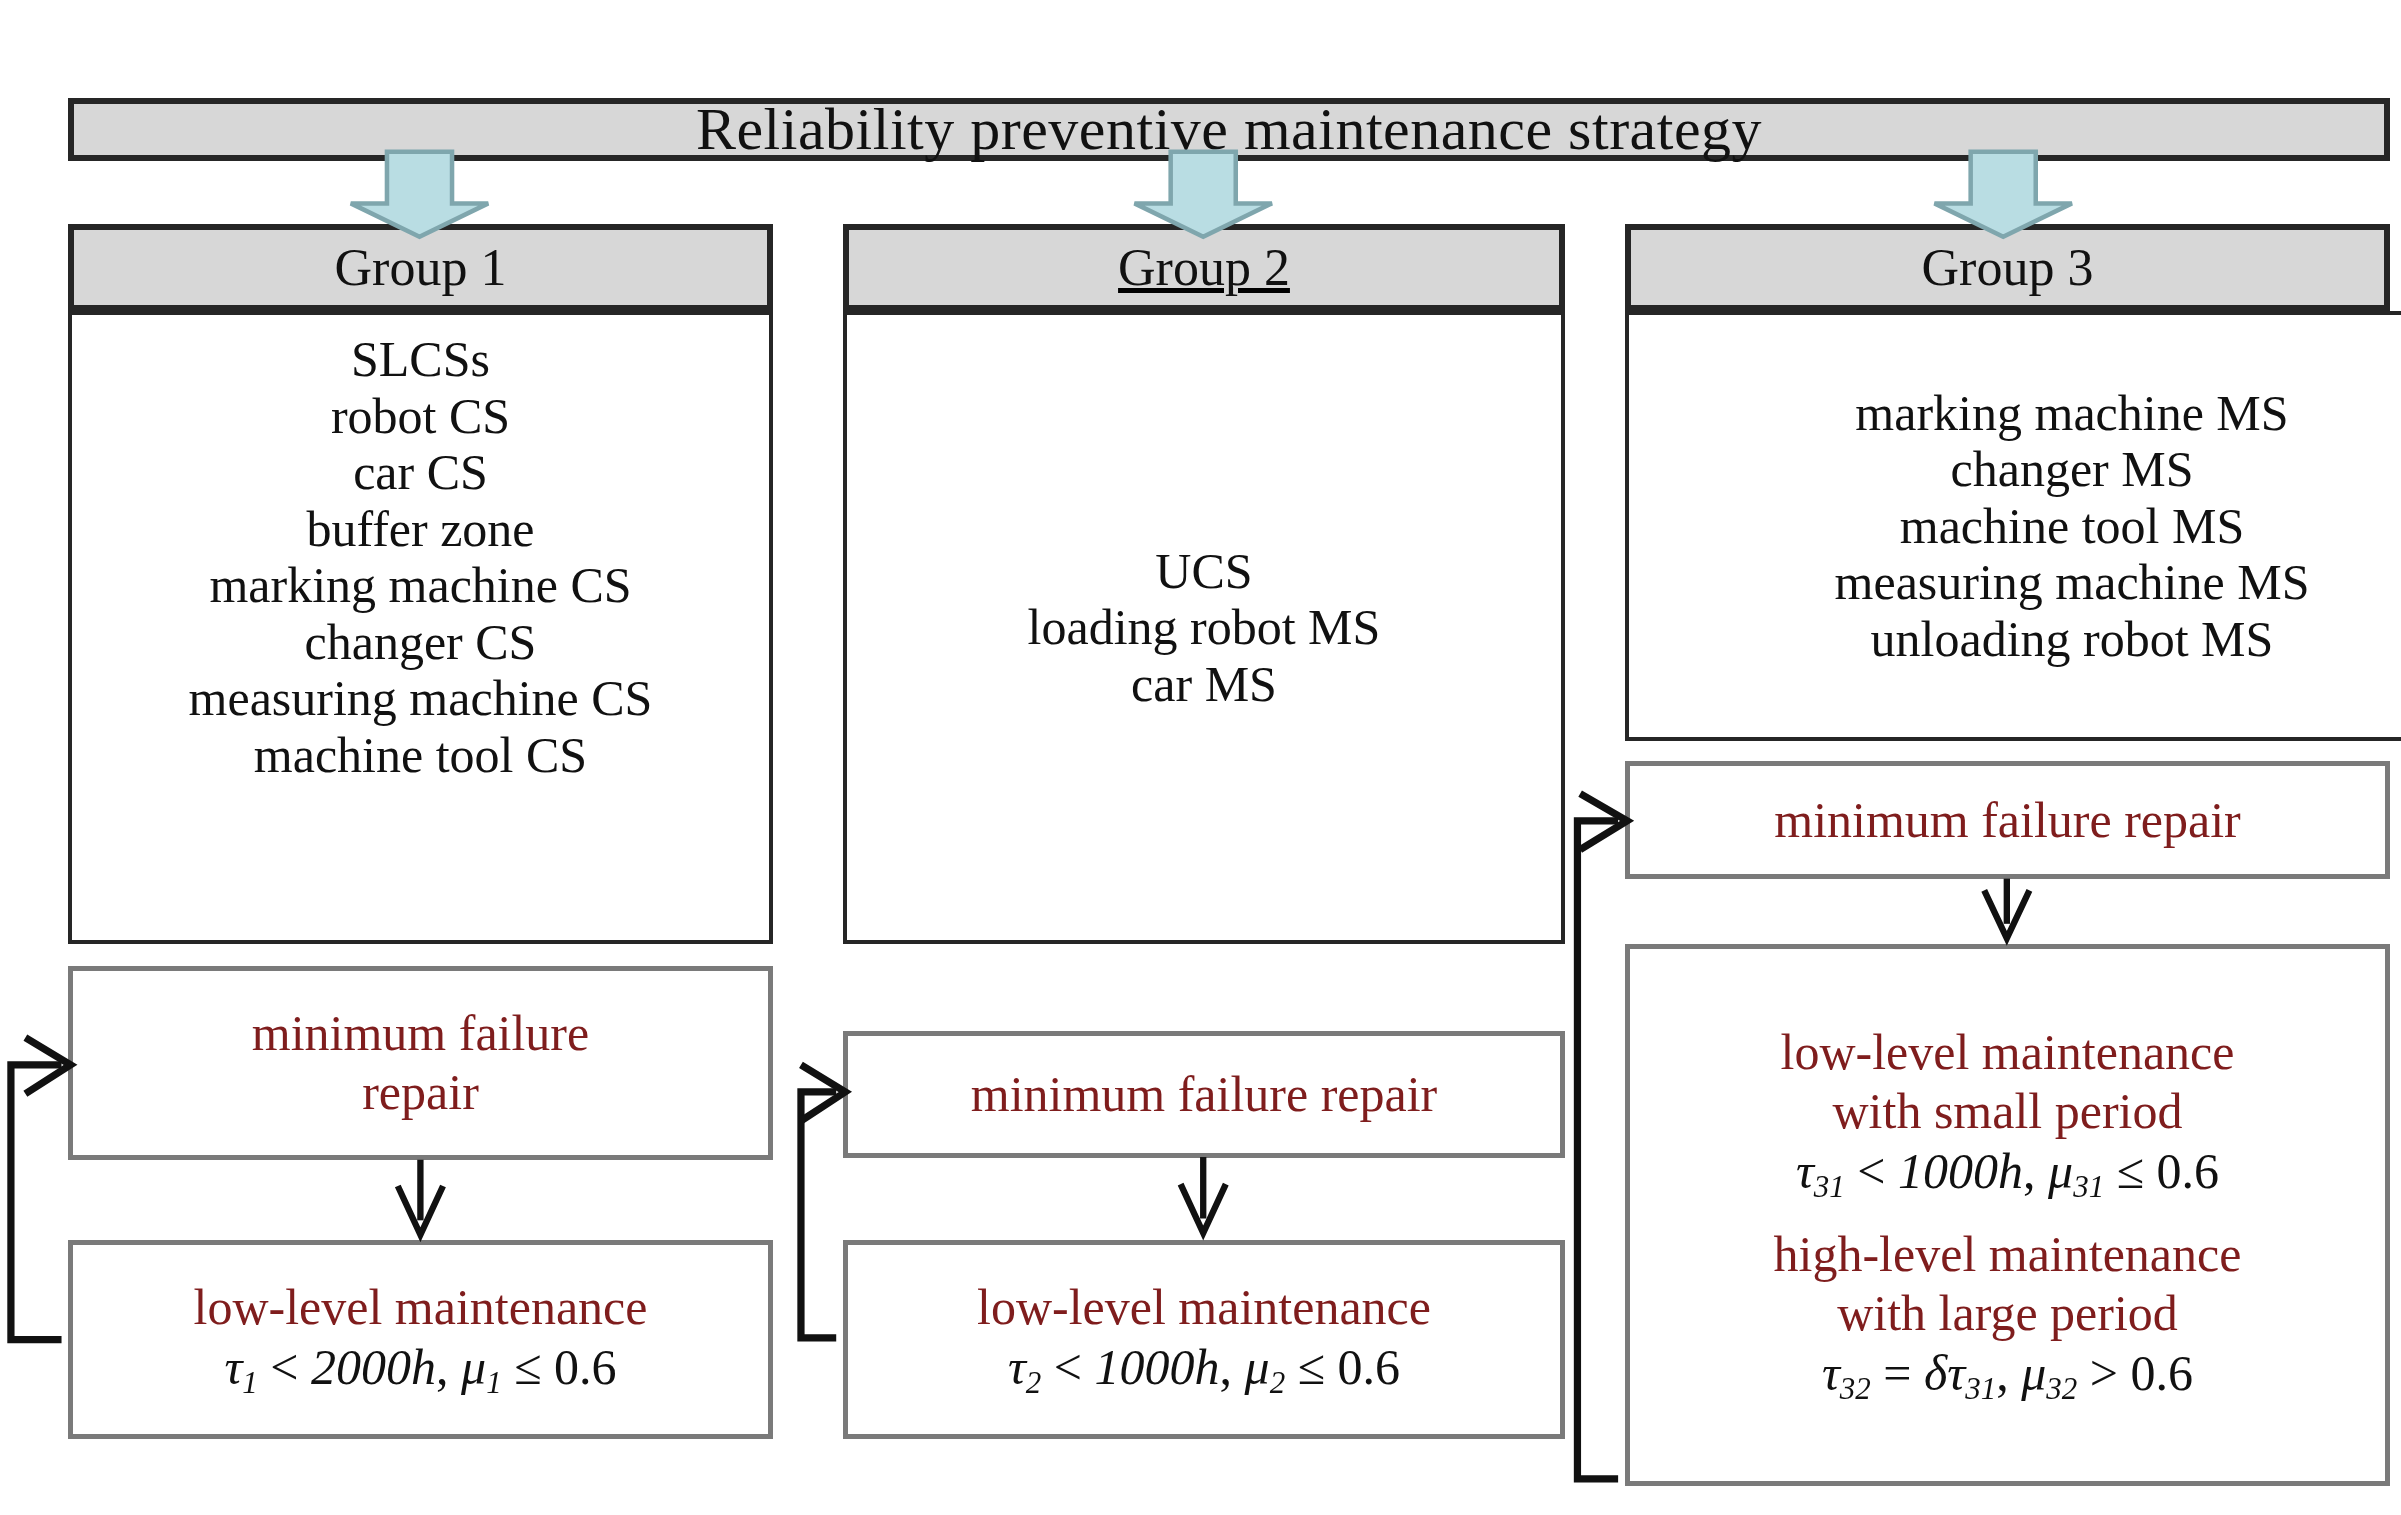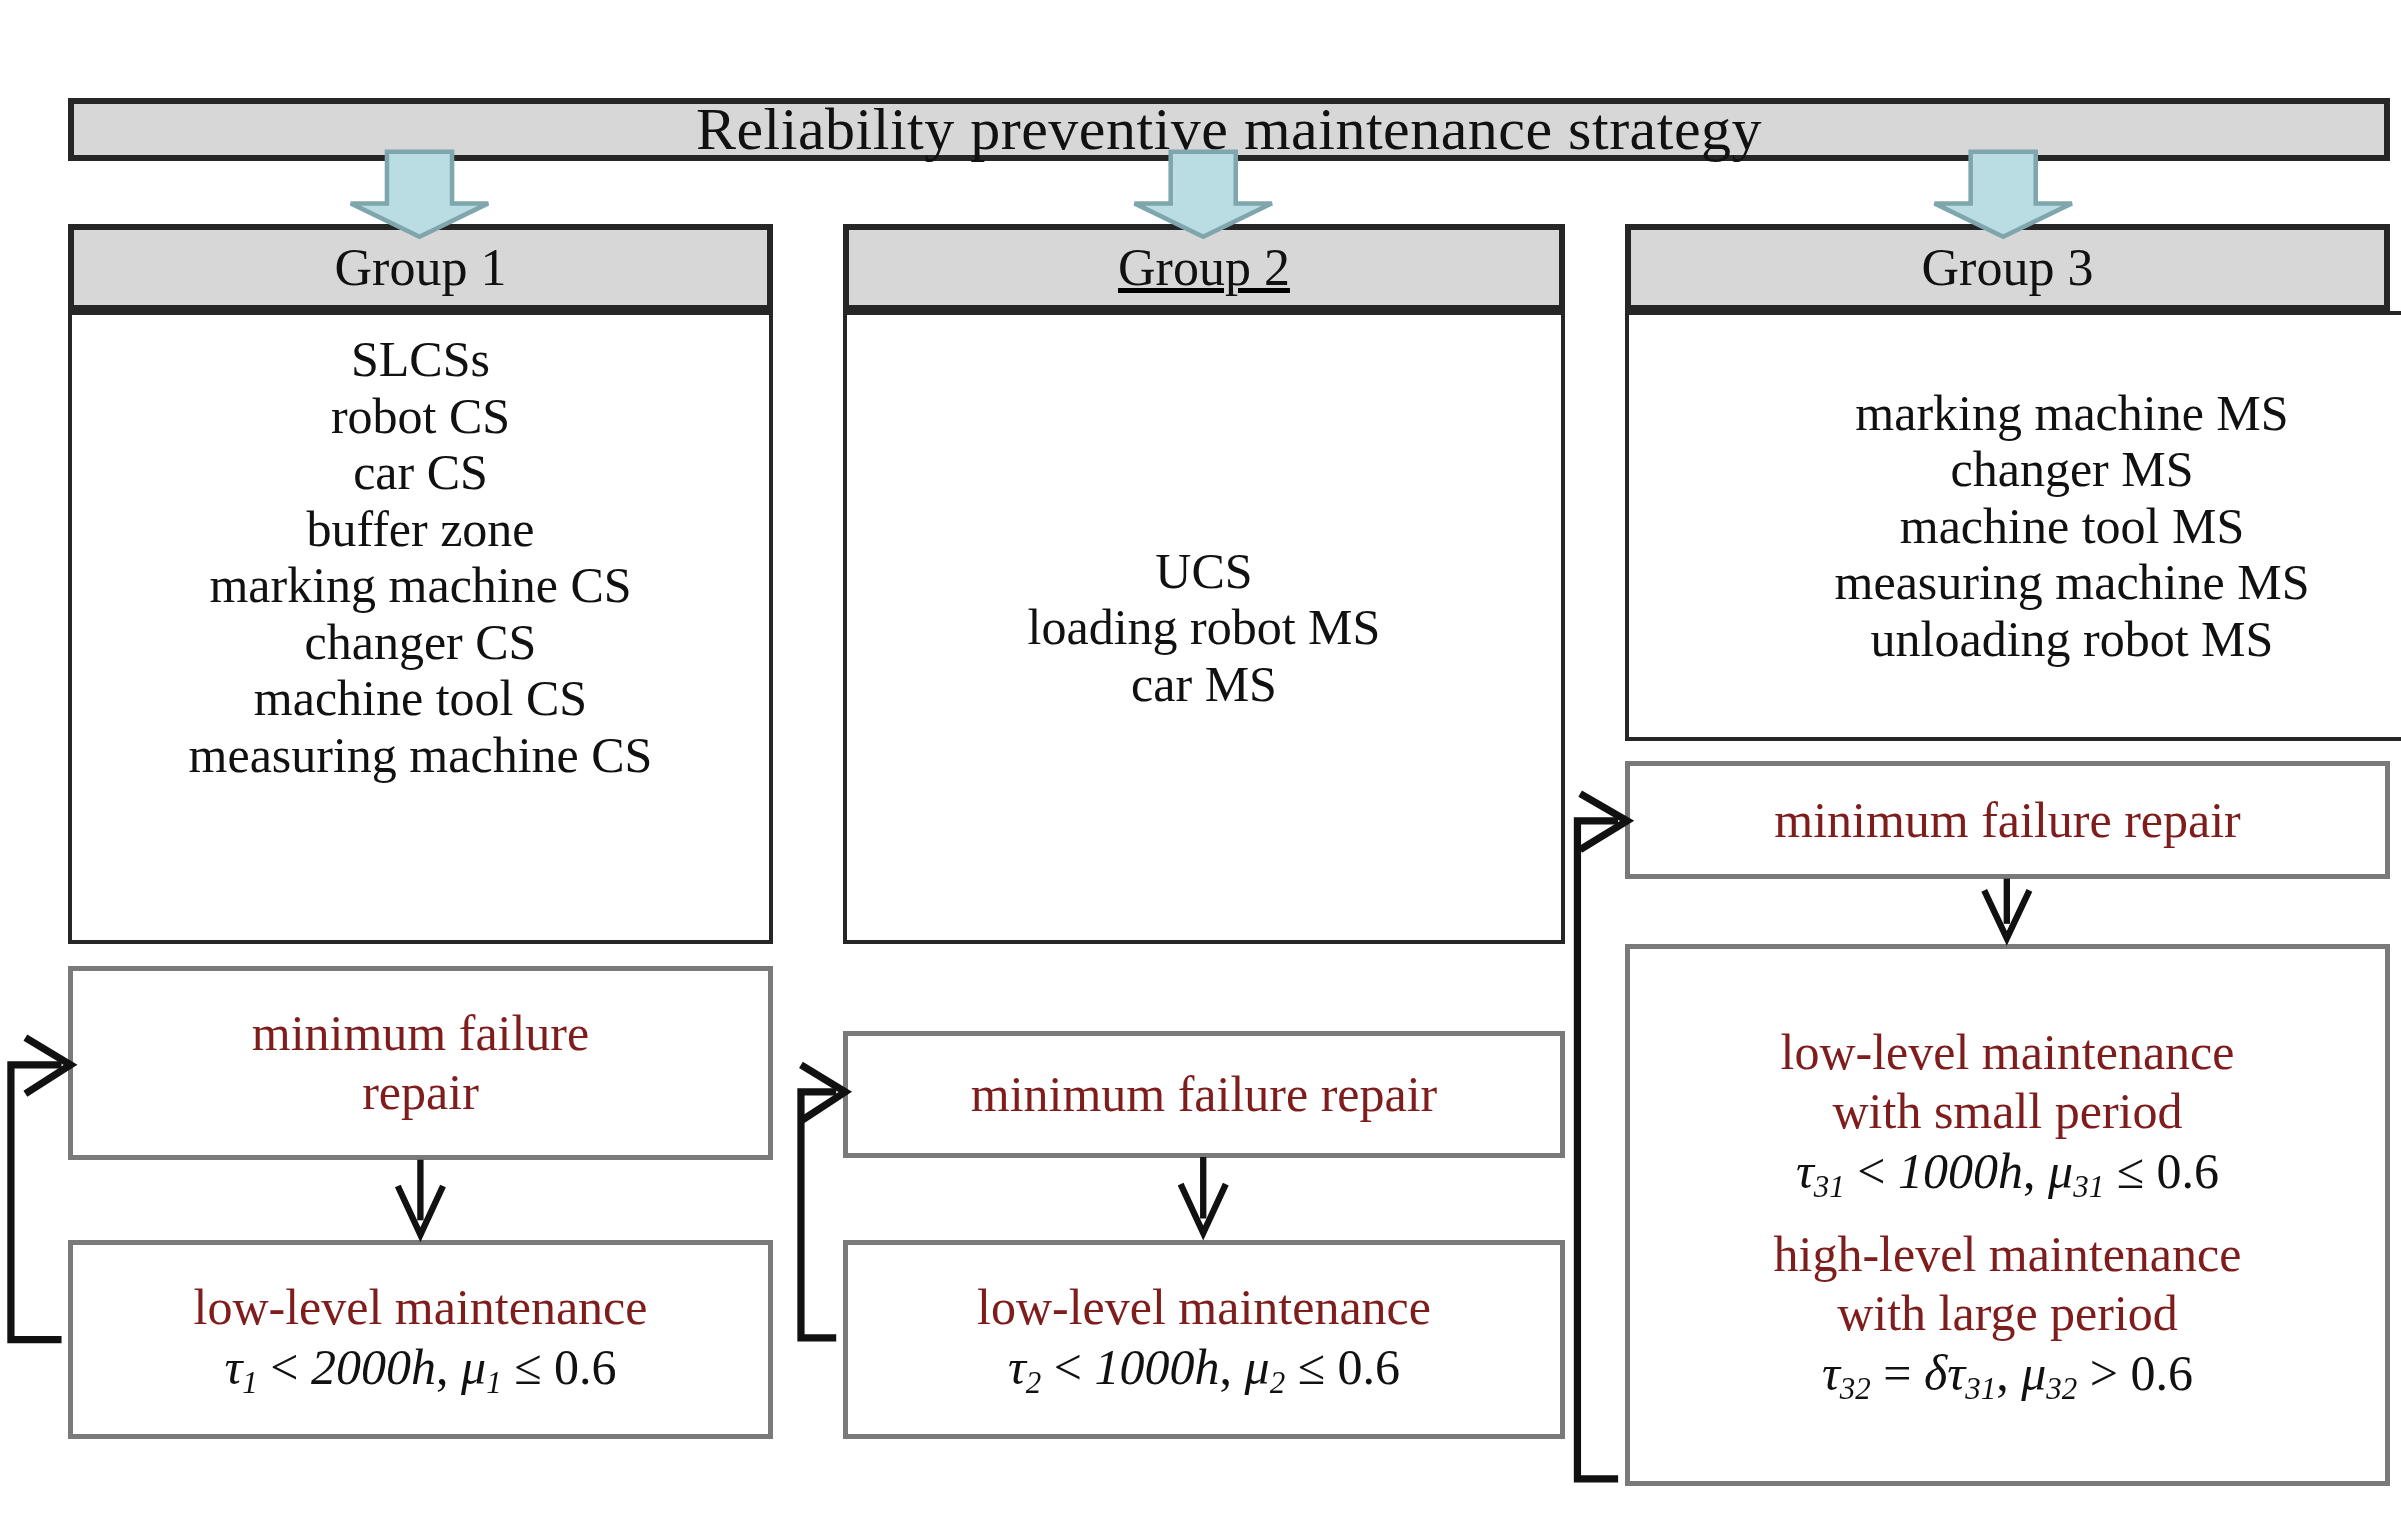--- a/index.html
+++ b/index.html
@@ -115,22 +115,22 @@
   <div class="abs group-header" style="left:68px; top:224px; width:705px; height:87px;">
     <span class="group-header-text">Group 1</span>
   </div>
   <div class="abs group-body top-align" style="left:68px; top:311px; width:705px; height:633px;">
     <span class="item">SLCSs</span>
     <span class="item">robot CS</span>
     <span class="item">car CS</span>
     <span class="item">buffer zone</span>
     <span class="item">marking machine CS</span>
     <span class="item">changer CS</span>
+    <span class="item">measuring machine CS</span>
     <span class="item">machine tool CS</span>
-    <span class="item">measuring machine CS</span>
   </div>
 
   <div class="abs proc-box" style="left:68px; top:966px; width:705px; height:194px;">
     <span class="line">minimum failure</span>
     <span class="line">repair</span>
   </div>
 
   <div class="abs proc-box" style="left:68px; top:1240px; width:705px; height:199px;">
     <span class="line">low-level maintenance</span>
     <span class="formula">

